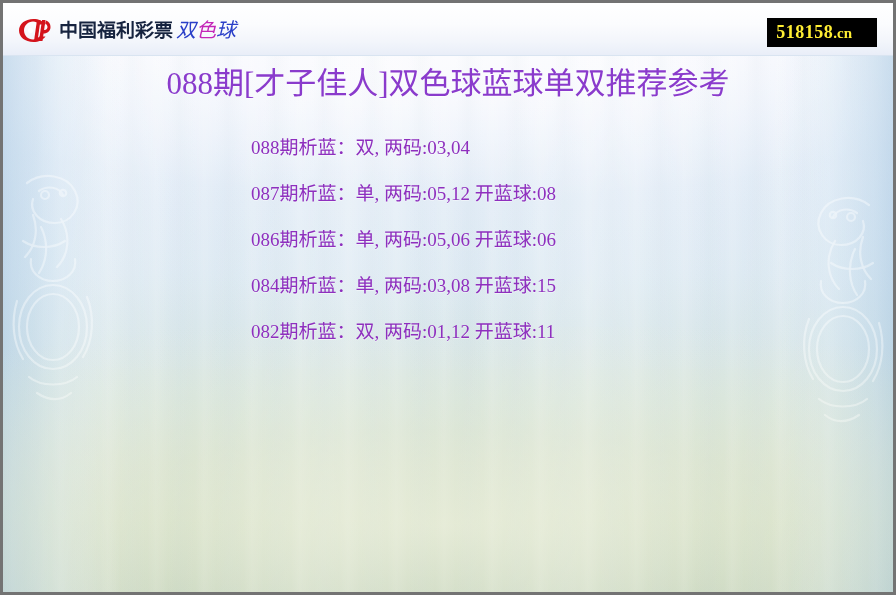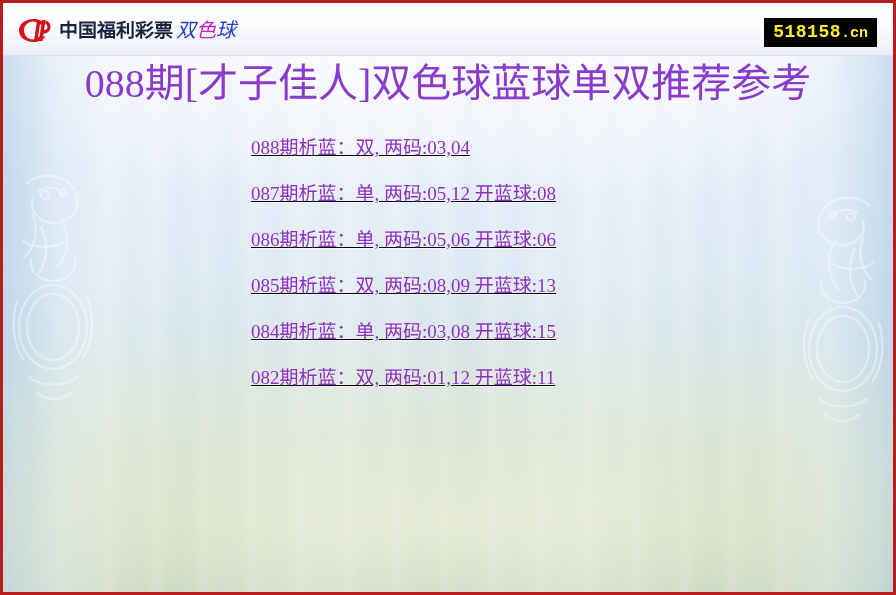--- a/index.html
+++ b/index.html
@@ -11,21 +11,21 @@
   body {
     font-family: "Liberation Serif", "DejaVu Serif", serif;
   }
 
   .page {
     position: relative;
     width: 896px;
     height: 595px;
     overflow: hidden;
     box-sizing: border-box;
-    border: 3px solid #b91c1c;
+    border: 3px solid #737373;
     background: #eab308;
   }
 
   
   .bg-base {
     position: absolute;
     left: 0; top: 0; right: 0; bottom: 0;
     background:
       linear-gradient(180deg,
         #f4f4fb 0%,
@@ -170,54 +170,53 @@
   .ssq-c1 { color: #2a3fc8; }
   .ssq-c2 { color: #c426b8; }
   .ssq-c3 { color: #2a3fc8; }
 
   .site-badge {
     position: absolute;
     right: 16px;
     top: 15px;
     background: #000000;
     color: #ffee33;
-    font-family: Liberation Mono, monospace;
+    font-family: Liberation Serif, serif;
     font-size: 18px;
     font-weight: bold;
     line-height: 1;
-    padding: 5px 9px 6px 9px;
+    padding: 5px 25px 6px 9px;
     letter-spacing: 0.5px;
     white-space: nowrap;
   }
   .site-badge .tld {
     font-size: 15px;
     letter-spacing: 0;
   }
 
   
   .title {
     position: absolute;
     left: 0; right: 0;
     top: 60px;
     text-align: center;
     font-family: "Liberation Serif", "DejaVu Serif", serif;
-    font-size: 40px;
+    font-size: 31px;
     font-weight: normal;
     line-height: 42px;
     color: #8a3bcc;
     white-space: nowrap;
     text-shadow: 0 1px 0 rgba(255,255,255,0.55);
   }
 
   
   .list {
     position: absolute;
     left: 0; right: 0;
     top: 122px;
-    text-decoration: underline;
   }
   .row {
     height: 46px;
     line-height: 46px;
     padding-left: 248px;
     font-family: "Liberation Serif", "DejaVu Serif", serif;
     font-size: 19px;
     color: #8e2fbe;
     white-space: nowrap;
     text-shadow: 0 1px 0 rgba(255,255,255,0.45);
@@ -300,18 +299,17 @@
 
     </div>
   </div>
 
   <div class="title">088期[才子佳人]双色球蓝球单双推荐参考</div>
 
   <div class="list">
     <div class="row">088期析蓝：双, 两码:03,04</div>
     <div class="row">087期析蓝：单, 两码:05,12 开蓝球:08</div>
     <div class="row">086期析蓝：单, 两码:05,06 开蓝球:06</div>
-    <div class="row">085期析蓝：双, 两码:08,09 开蓝球:13</div>
     <div class="row">084期析蓝：单, 两码:03,08 开蓝球:15</div>
     <div class="row">082期析蓝：双, 两码:01,12 开蓝球:11</div>
   </div>
 
 </div>
 
 </body></html>

